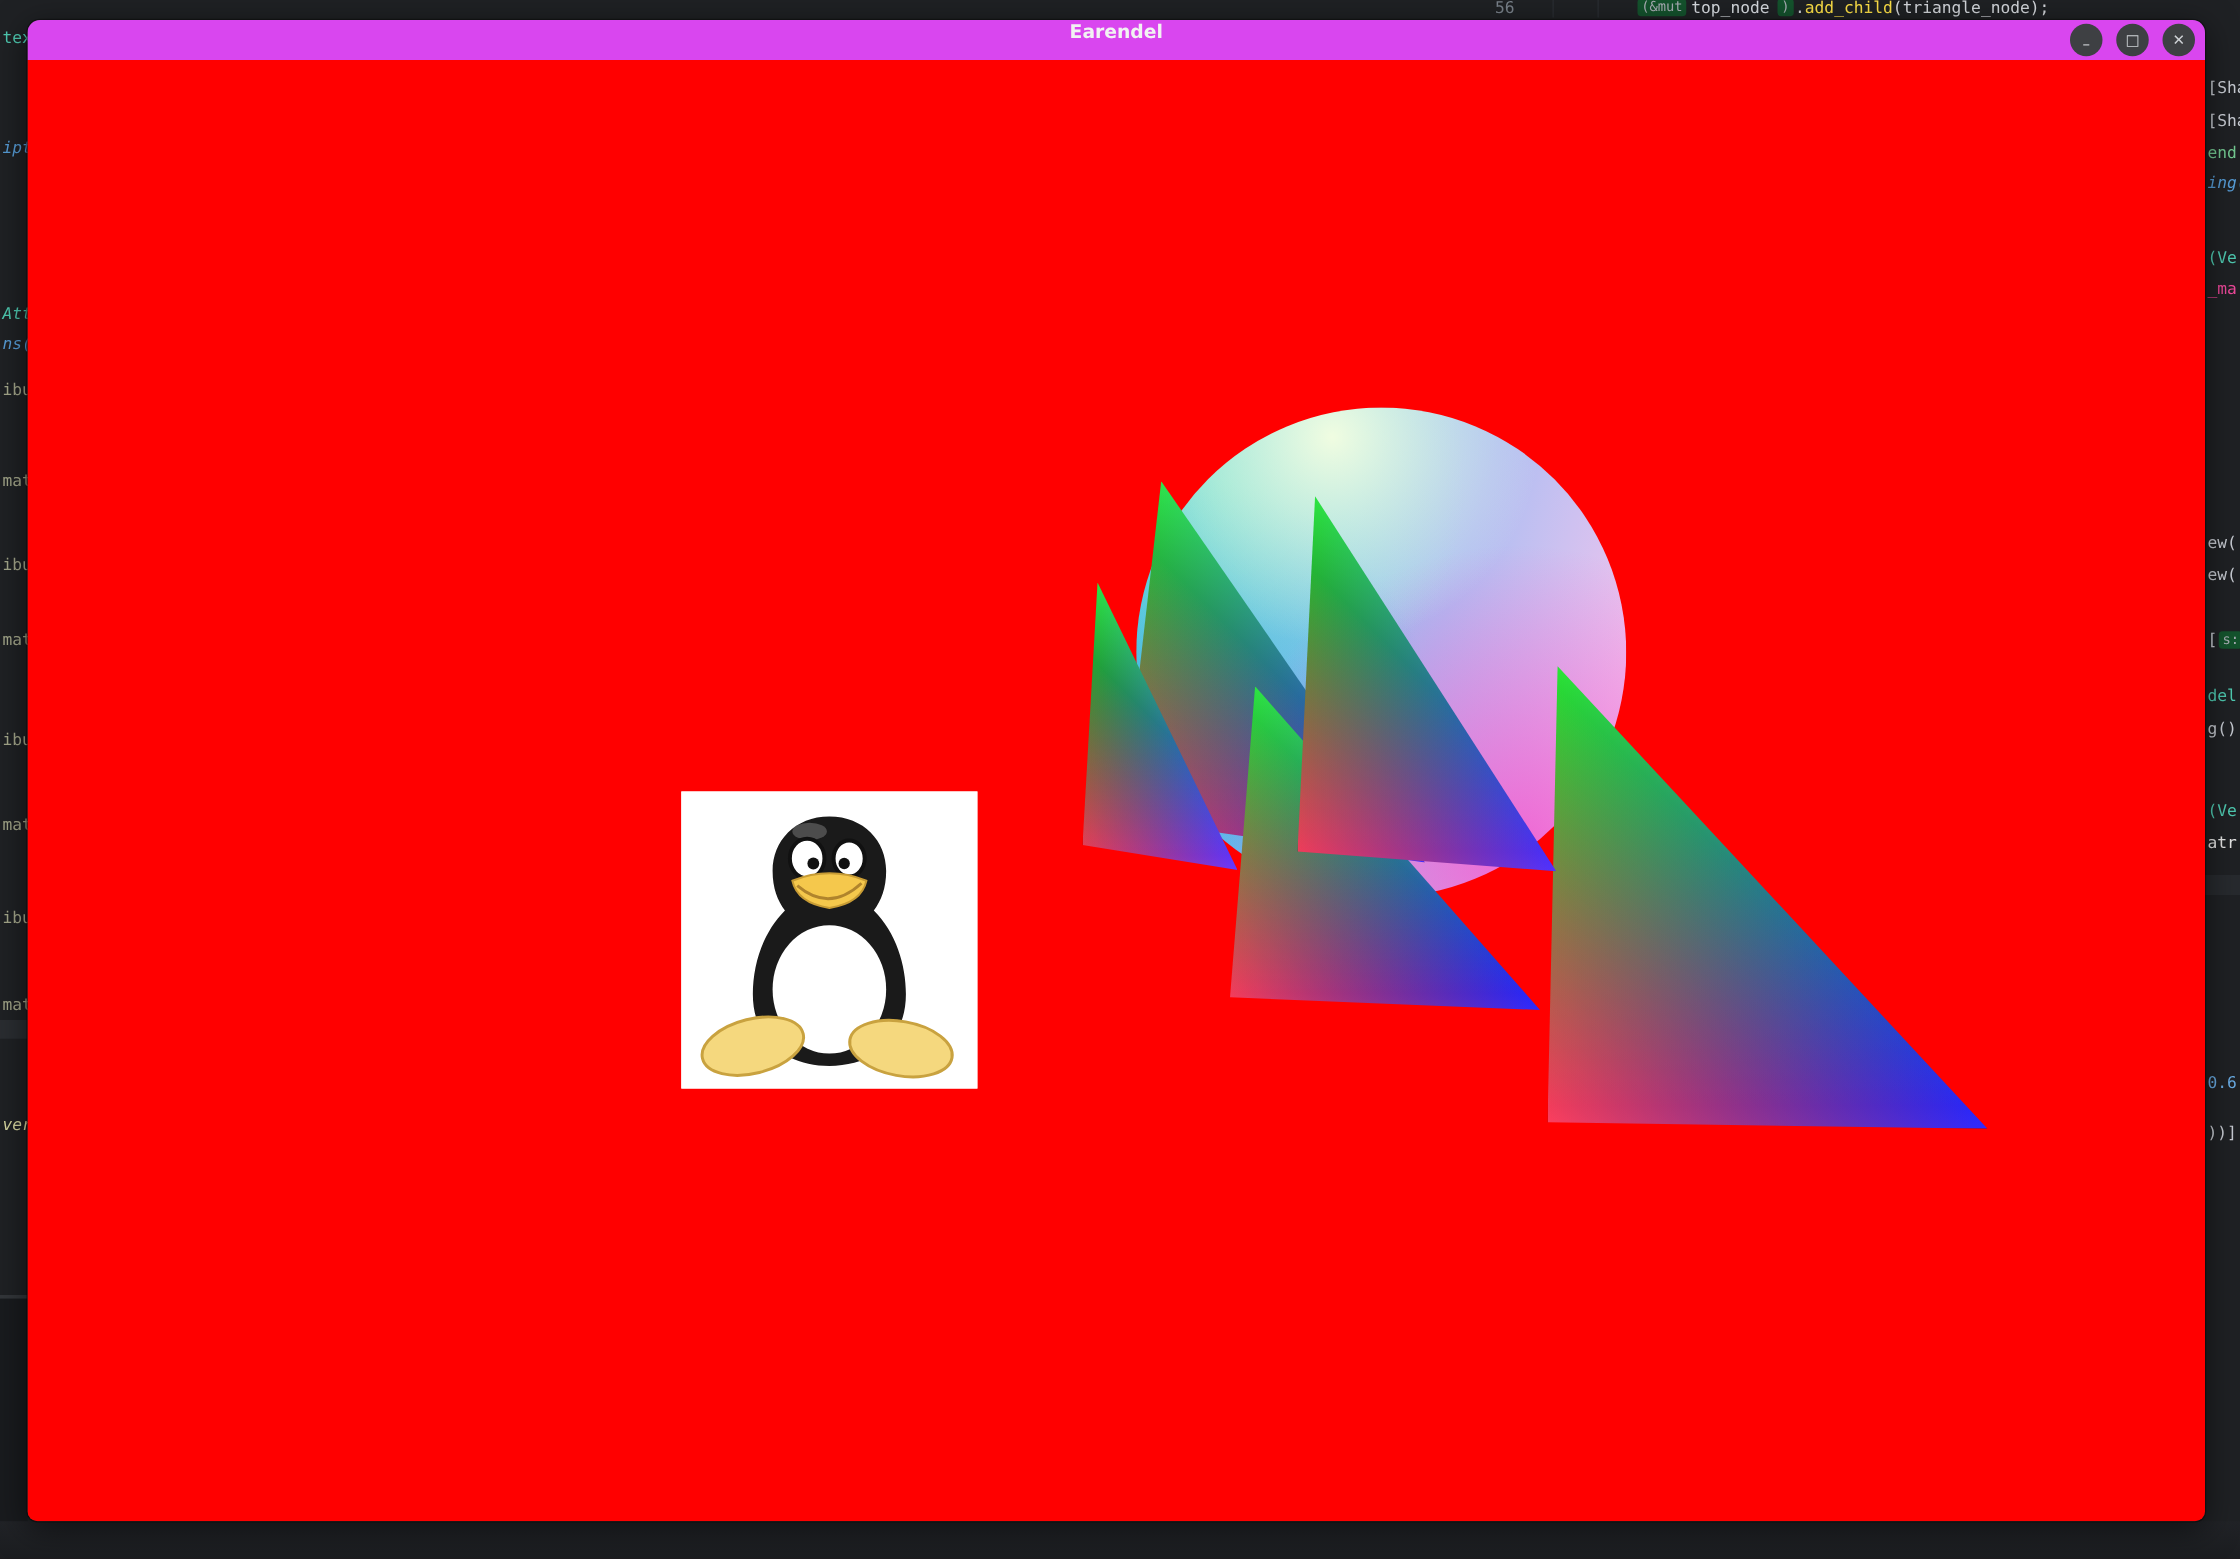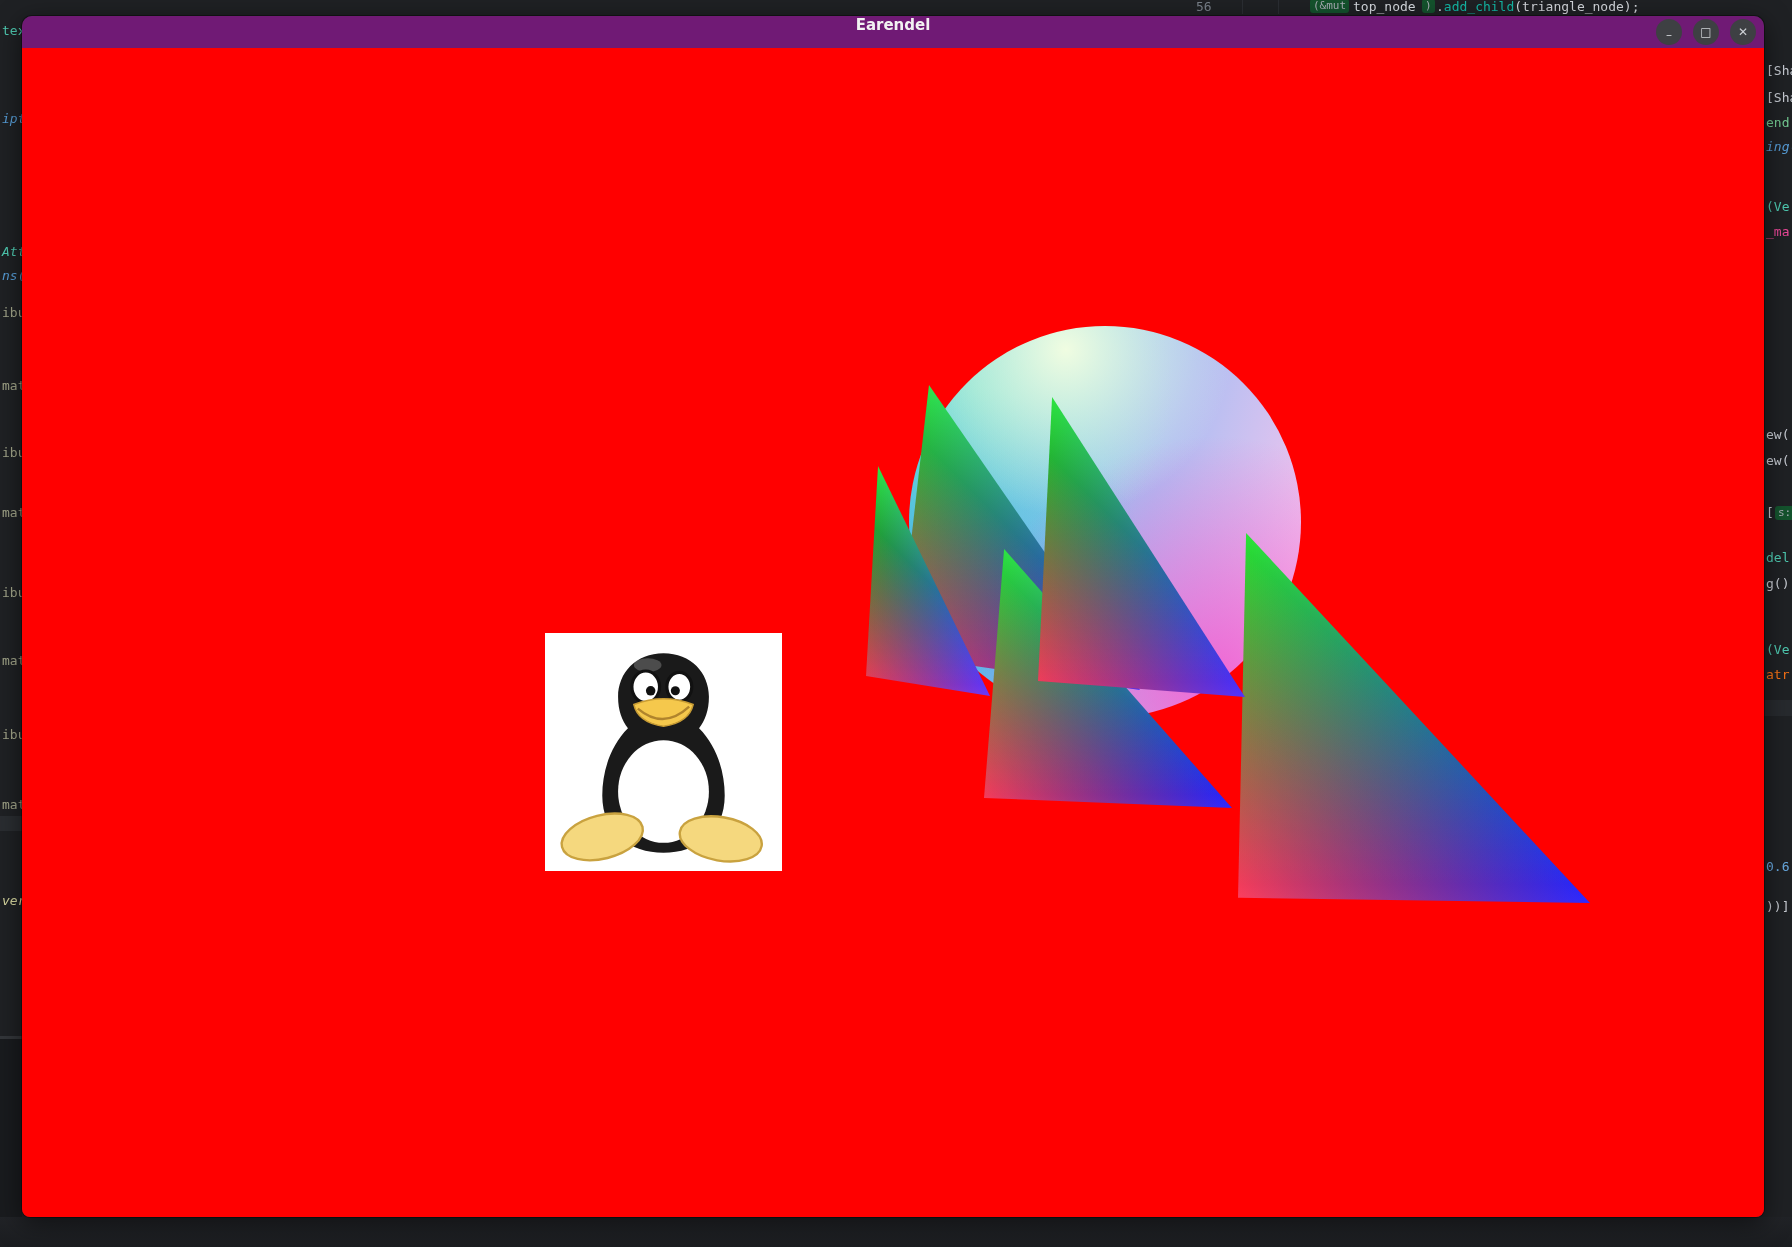--- a/index.html
+++ b/index.html
@@ -5,43 +5,43 @@
   html,body{margin:0;padding:0;background:#17191b;}
   .stage{position:relative;width:1792px;height:1247px;overflow:hidden;
          background:#1f2124;font-family:"DejaVu Sans Mono",monospace;}
 
   
   .ed-topline{position:absolute;top:-1px;left:0;width:100%;height:16px;font-size:13px;line-height:16px;white-space:pre;}
   .ed-topline .abs{position:absolute;top:0;}
   .linenum{color:#79818a;}
   .guide{position:absolute;top:0;width:1px;height:15px;background:#2b2e33;}
   .code-plain{color:#d4d7dc;}
-  .code-fn{color:#14b8a6;}
+  .code-fn{color:#fde047;}
   .hint-chip{display:inline-block;background:#14532d;color:#a8adb4;border-radius:3px;
              padding:0 3px;font-size:11px;line-height:14px;vertical-align:1px;text-align:right;}
   .underlined{color:#d7dbe0;}
   .frag{position:absolute;font-size:13px;line-height:17px;white-space:pre;color:#c6cad1;}
   .left-frag{left:2px;}
   .right-frag{left:1766px;}
   .c-teal{color:#4ec9b0}.c-blue{color:#569cd6}.c-green{color:#73c991}
   .c-muted{color:#a3a68a}.c-gray{color:#c6cad1}.c-lblue{color:#ec4899}
-  .c-magenta{color:#f97316}.c-num{color:#68a9e0}.c-yellow{color:#d8d8a0}
+  .c-magenta{color:#e5e5e5}.c-num{color:#68a9e0}.c-yellow{color:#d8d8a0}
   .i{font-style:italic}
   .panel-band-left{position:absolute;left:0;top:816px;width:22px;height:15px;background:#2a2d31;}
   .panel-sep-left{position:absolute;left:0;top:1036px;width:22px;height:3px;background:#33363a;}
   .panel-dark-left{position:absolute;left:0;top:1039px;width:22px;height:208px;background:#191b1e;}
   .panel-band-right{position:absolute;left:1764px;top:700px;width:28px;height:16px;background:#272a2e;}
   .bottom-strip{position:absolute;left:0;top:1217px;width:1792px;height:30px;
                 background:linear-gradient(#212327,#1b1d20);}
 
   
   .window{position:absolute;left:22px;top:16px;width:1742px;height:1201px;
           border-radius:10px 10px 8px 8px;overflow:hidden;background:#2e2f31;
           box-shadow:0 6px 26px rgba(0,0,0,.55),0 0 0 1px rgba(0,0,0,.35);}
-  .titlebar{position:relative;height:32px;background:#701a75;text-decoration:underline;}
+  .titlebar{position:relative;height:32px;background:#d946ef;text-decoration:underline;}
   .title{position:absolute;left:0;right:0;top:0;height:32px;line-height:32px;text-align:center;
          color:#f2f2f2;font:bold 15px "DejaVu Sans",sans-serif;}
   .win-controls{position:absolute;right:8px;top:3px;display:flex;gap:11px;}
   .win-btn{width:26px;height:26px;border-radius:50%;background:#3e4043;color:#cfd2d6;
            display:flex;align-items:center;justify-content:center;
            font:12px "DejaVu Sans",sans-serif;cursor:default;}
   .win-btn.min span{transform:translateY(3px);}
 
   
   .canvas{position:relative;width:1742px;height:1169px;background:#ff0000;overflow:hidden;}

